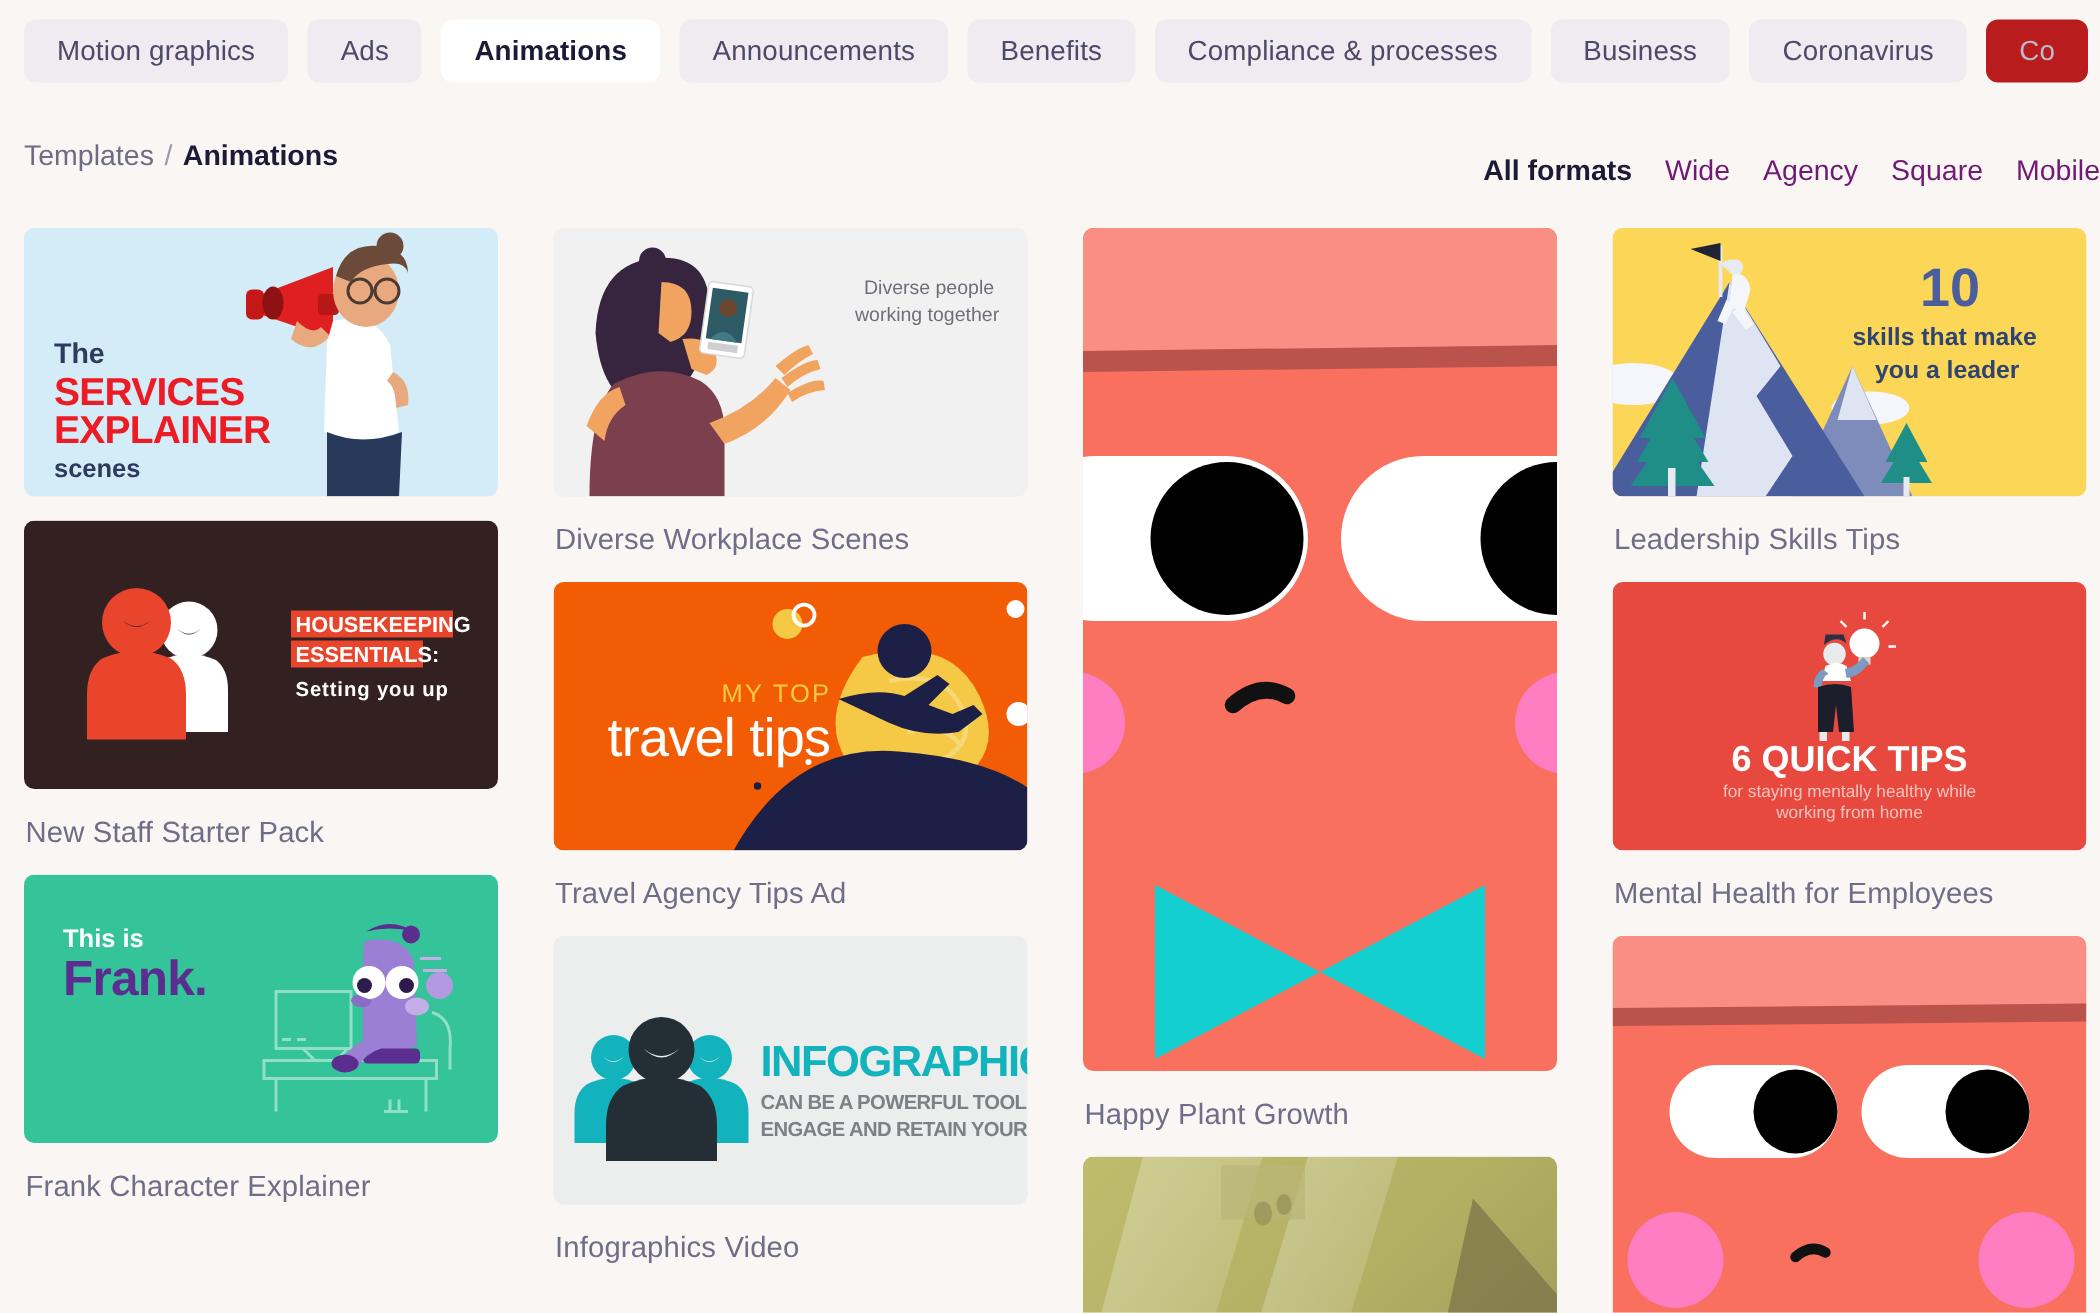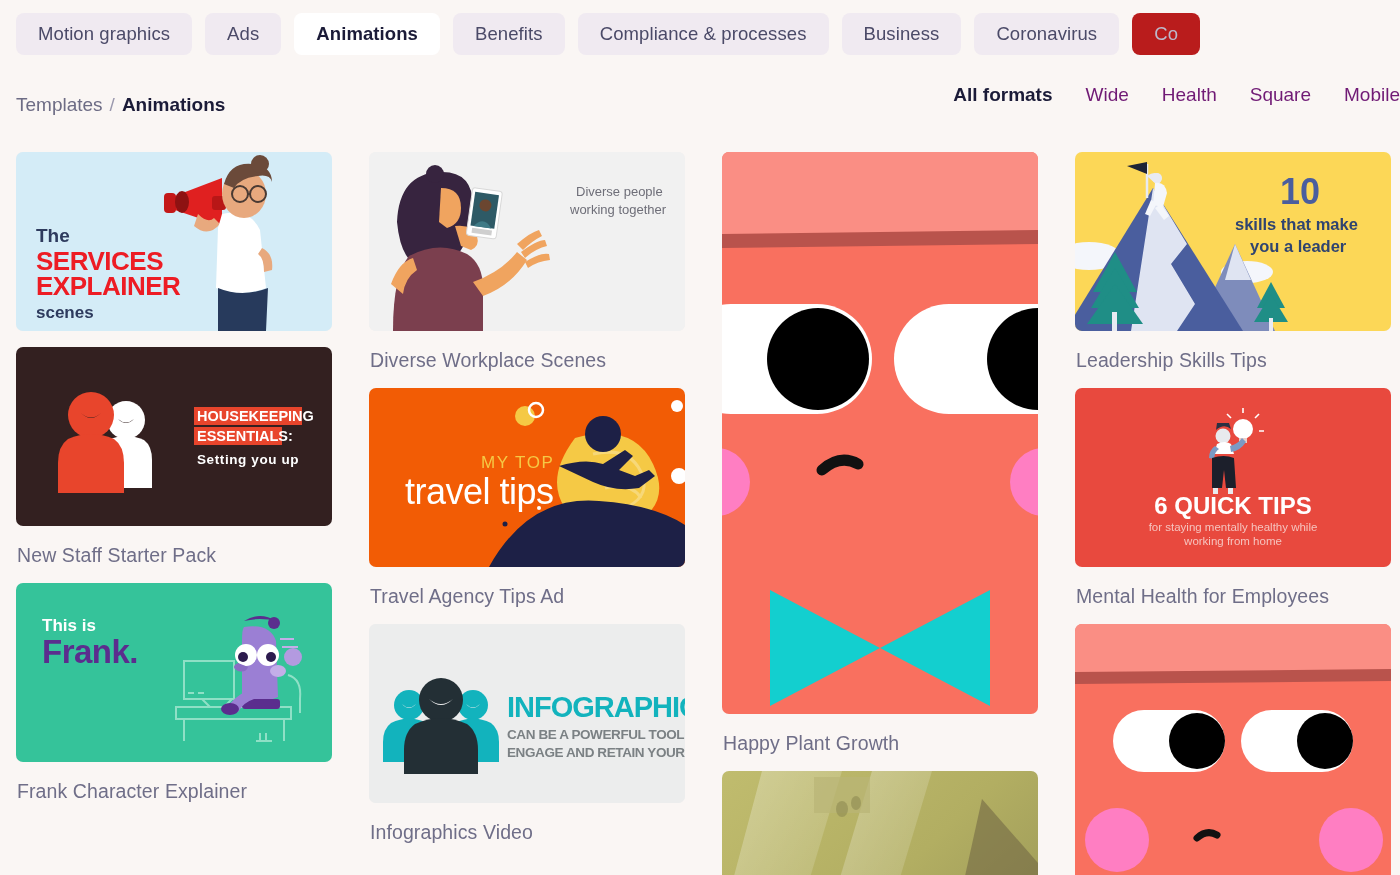--- a/index.html
+++ b/index.html
@@ -41,21 +41,21 @@
   }
   .crumbs {
     position: absolute; left: 16px; top: 0;
     font-size: 19px; color: #6d6c85; line-height: 42px;
   }
   .crumbs .sep { margin: 0 7px; color: #9b99ae; }
   .crumbs .current { color: #1b1b38; font-weight: 700; }
 
   .formats {
     position: absolute; right: 0px; top: 0; height: 42px;
-    display: flex; align-items: flex-start; gap: 33px;
+    display: flex; align-items: flex-end; gap: 22px;
     padding-right: 0px; font-size: 19px;
   }
   .formats .fmt { color: #701a75; }
   .formats .fmt.active { color: #1b1b38; font-weight: 700; }
 
   
   .grid {
     position: absolute; top: 152px; left: 16px;
     width: 1390px; height: 740px;
     display: flex; gap: 37px; overflow: hidden;
@@ -85,35 +85,36 @@
 </style>
 </head>
 <body>
 
 <div class="page">
 
   <div class="chipbar">
     <div class="chip">Motion graphics</div>
     <div class="chip">Ads</div>
     <div class="chip active">Animations</div>
+    <div class="chip">Announcements</div>
     <div class="chip">Benefits</div>
     <div class="chip">Compliance &amp; processes</div>
     <div class="chip">Business</div>
     <div class="chip">Coronavirus</div>
     <div class="chip faded">Co</div>
   </div>
 
   <div class="subbar">
     <div class="crumbs">
       <span>Templates</span><span class="sep">/</span><span class="current">Animations</span>
     </div>
     <div class="formats">
       <span class="fmt active">All formats</span>
       <span class="fmt">Wide</span>
-      <span class="fmt">Health</span>
+      <span class="fmt">Agency</span>
       <span class="fmt">Square</span>
       <span class="fmt">Mobile</span>
     </div>
   </div>
 
   <div class="grid">
 
     <div class="col">
 
       <div class="card">

